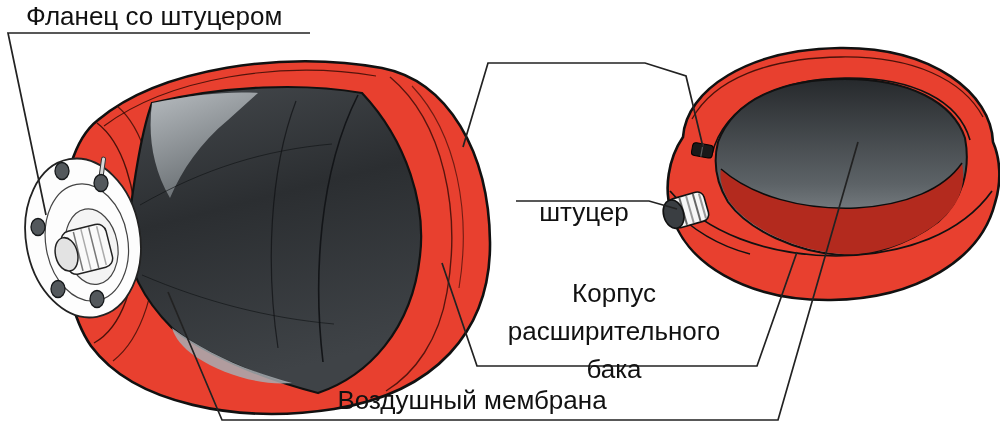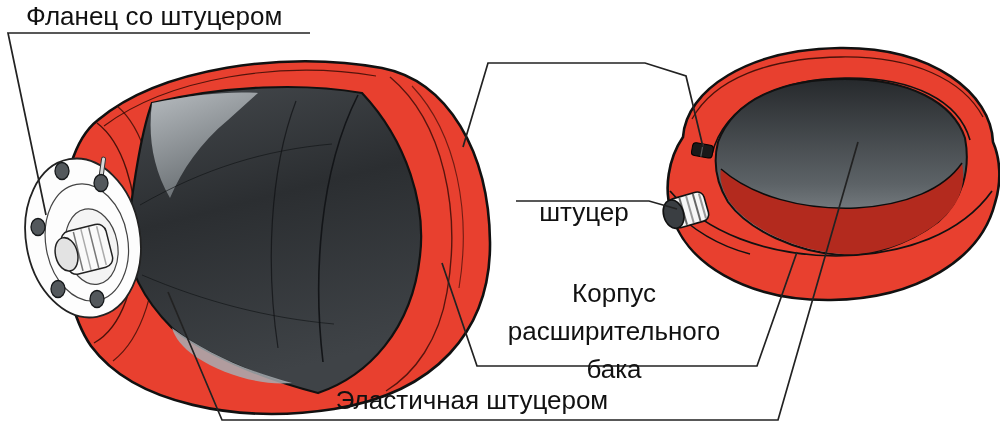--- a/index.html
+++ b/index.html
@@ -135,15 +135,15 @@
   </g>
 </svg>
 
   <div class="label nowrap" style="left:26px;top:2px;">Фланец со штуцером</div>
 
 
   <div class="label center" style="left:524px;top:154px;width:120px;margin-top:44px;">штуцер</div>
 
   <div class="label center" style="left:499px;top:274px;width:230px;line-height:38px;">Корпус расширительного бака</div>
 
-  <div class="label center" style="left:312px;top:386px;width:320px;">Эластичная штуцером</div>
+  <div class="label center" style="left:312px;top:386px;width:320px;">Воздушный мембрана</div>
 
 </div>
 
 </body></html>

